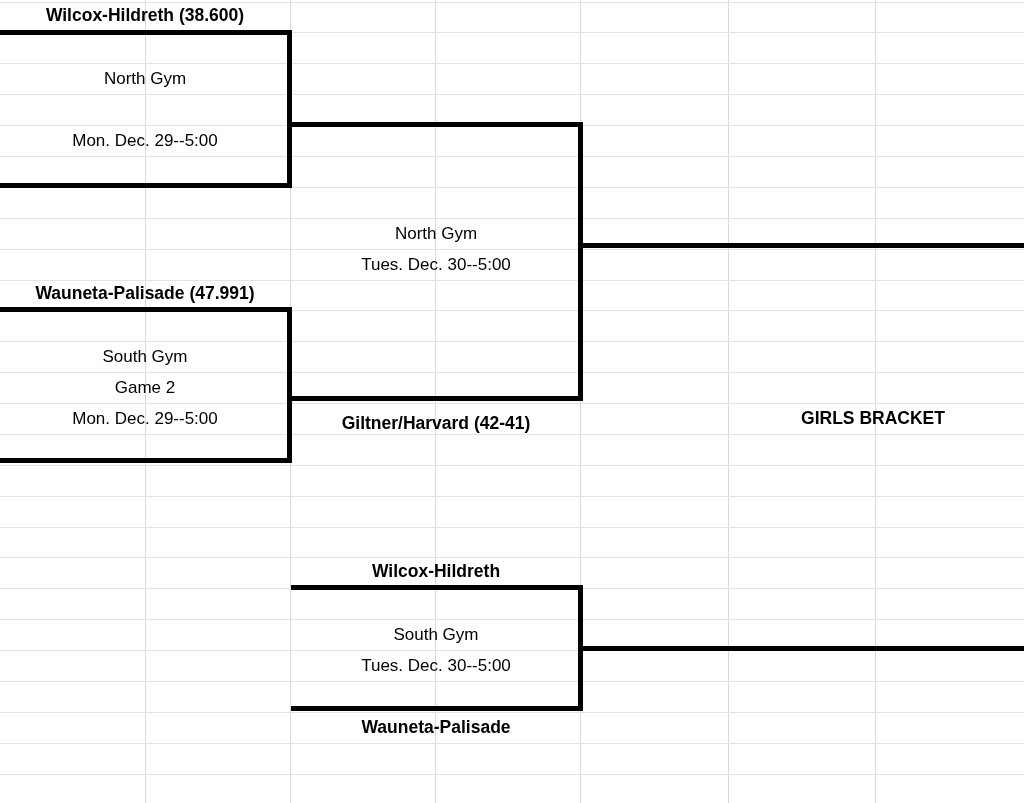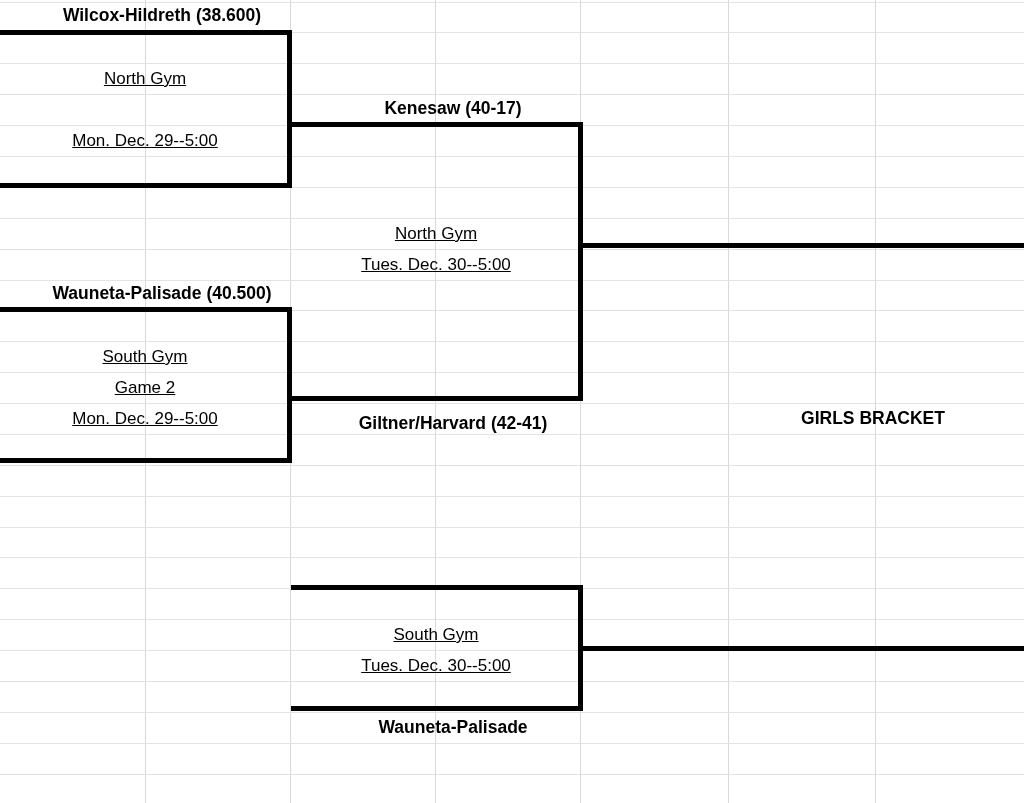--- a/index.html
+++ b/index.html
@@ -51,26 +51,24 @@
     display: flex;
     align-items: center;
     justify-content: center;
     color: #000000;
     white-space: nowrap;
     line-height: 1;
   }
   .team {
     font-weight: bold;
     font-size: 17.5px;
-    padding-left: 17px;
   }
   .detail {
     font-weight: normal;
     font-size: 17px;
-    text-decoration: underline;
   }
   .label-heading {
     font-weight: bold;
     font-size: 17.5px;
   }
 </style>
 </head>
 <body>
 
 <div id="sheet">
@@ -129,34 +127,34 @@
 
   <div class="stroke-h" style="left:578px; top:243px; width:446px;"></div>
   <div class="stroke-h" style="left:578px; top:646px; width:446px;"></div>
 
   <div class="cell team" style="left:0px; top:2px; width:290px; height:28px;">Wilcox-Hildreth (38.600)</div>
 
   <div class="cell detail" style="left:0px; top:63px; width:290px; height:31px;">North Gym</div>
   <div class="cell detail" style="left:0px; top:125px; width:290px; height:31px;">Mon. Dec. 29--5:00</div>
 
 
-  <div class="cell team" style="left:0px; top:279px; width:290px; height:29px;">Wauneta-Palisade (40.500)</div>
+  <div class="cell team" style="left:0px; top:279px; width:290px; height:29px;">Wauneta-Palisade (47.991)</div>
 
   <div class="cell detail" style="left:0px; top:341px; width:290px; height:31px;">South Gym</div>
   <div class="cell detail" style="left:0px; top:372px; width:290px; height:31px;">Game 2</div>
   <div class="cell detail" style="left:0px; top:403px; width:290px; height:31px;">Mon. Dec. 29--5:00</div>
 
 
-  <div class="cell team" style="left:291px; top:94px; width:290px; height:29px;">Kenesaw (40-17)</div>
 
   <div class="cell detail" style="left:291px; top:218px; width:290px; height:31px;">North Gym</div>
   <div class="cell detail" style="left:291px; top:249px; width:290px; height:31px;">Tues. Dec. 30--5:00</div>
 
   <div class="cell team" style="left:291px; top:408px; width:290px; height:31px;">Giltner/Harvard (42-41)</div>
 
+  <div class="cell team" style="left:291px; top:557px; width:290px; height:29px;">Wilcox-Hildreth</div>
 
   <div class="cell detail" style="left:291px; top:619px; width:290px; height:31px;">South Gym</div>
   <div class="cell detail" style="left:291px; top:650px; width:290px; height:31px;">Tues. Dec. 30--5:00</div>
 
   <div class="cell label-heading" style="left:728px; top:403px; width:290px; height:31px;">GIRLS BRACKET</div>
 
   <div class="cell team" style="left:291px; top:712px; width:290px; height:31px;">Wauneta-Palisade</div>
 
 </div>
 

